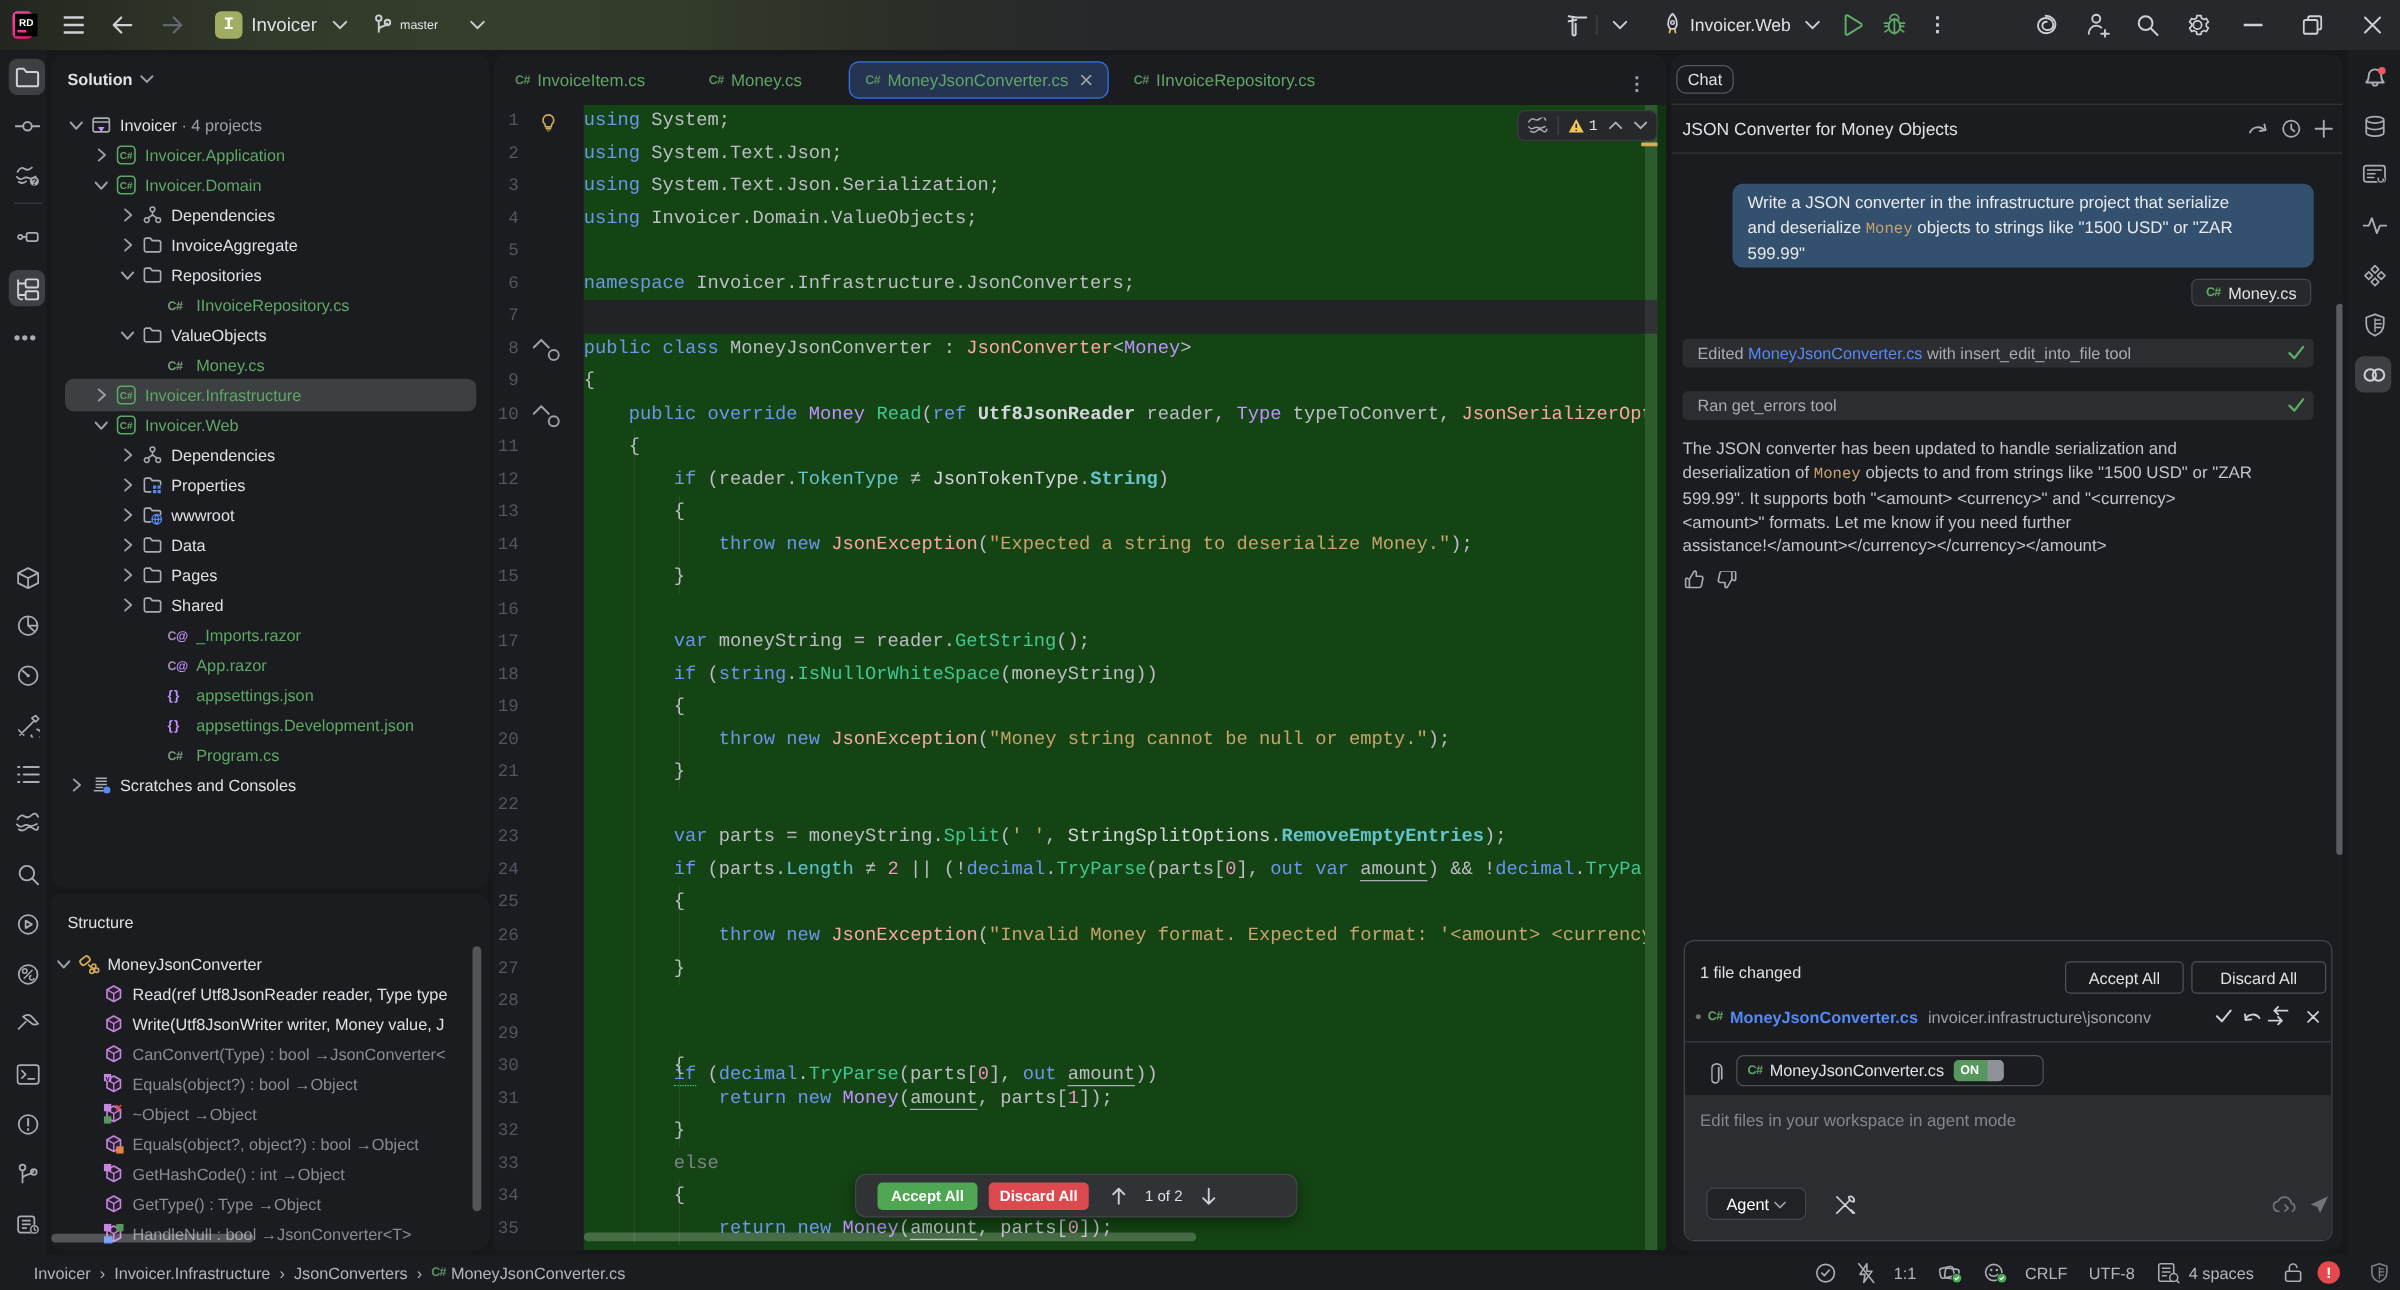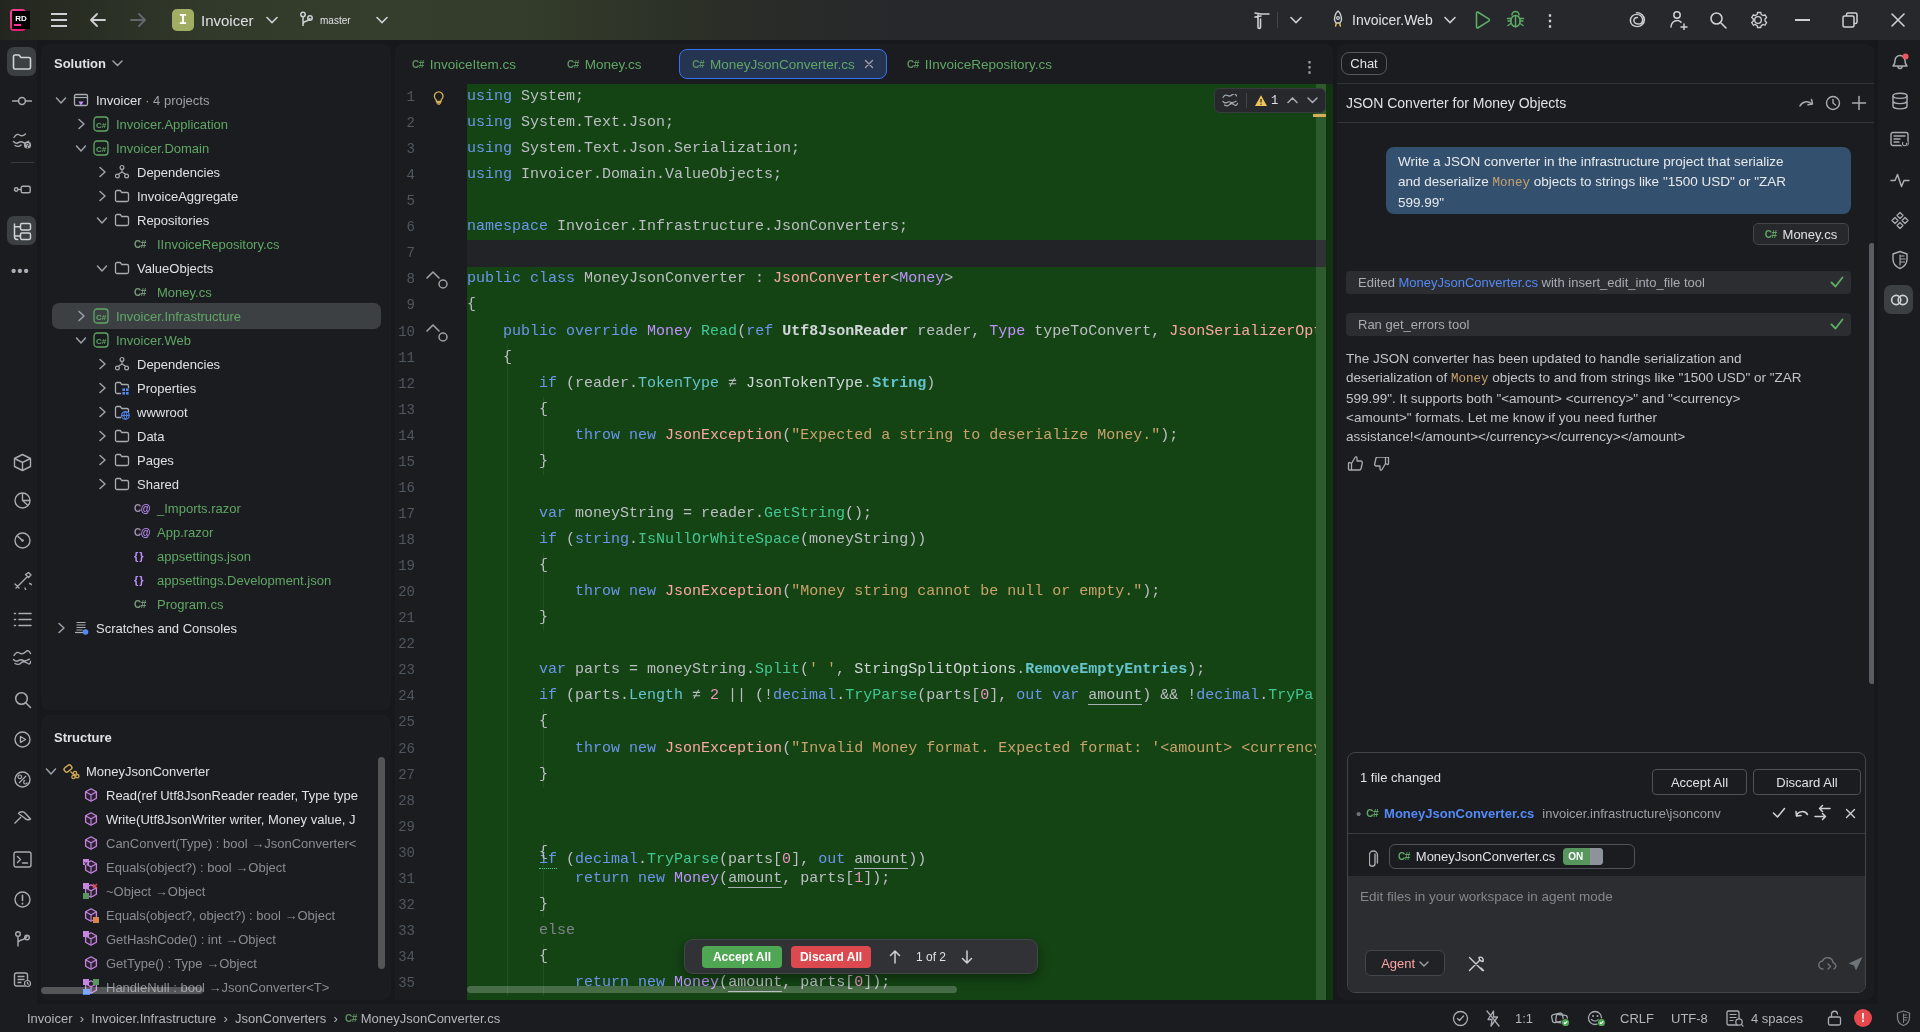--- a/index.html
+++ b/index.html
@@ -528,21 +528,21 @@
             <path d="M3.5 2.5h9M3.5 5h9M3.5 7.5h9M3.5 10h6" stroke="#a8acb3" stroke-width="1.2"></path>
             <path d="M2 12.5h8" stroke="#a8acb3" stroke-width="1.2"></path>
             <circle cx="12.5" cy="12" r="2.8" fill="#548af7"></circle>
           </svg>
         </span>
         <span style="position:relative">Scratches and Consoles</span>
       </div>
     </div>
 </div>
 <div class="island" id="structpanel" style="left:41px;top:715px;width:350px;height:285px">
-    <div style="position:absolute;left:13px;top:8px;height:28px;display:flex;align-items:center;color:#dfe1e5;font-size:13px;font-weight:bold">Structure</div>
+    <div style="position:absolute;left:13px;top:8px;height:28px;display:flex;align-items:center;color:#dfe1e5;font-size:13px;font-weight:normal">Structure</div>
     <div id="struct" style="position:absolute;left:0;top:44px;width:350px;overflow:hidden">
       <div class="trow">
         <span class="sp" style="width:2px"></span>
         <span class="chev">
           <svg width="16" height="16">
             <path d="M3.5 6l4.5 5 4.5-5" stroke="#9da0a8" stroke-width="1.5" fill="none" stroke-linecap="round" stroke-linejoin="round"></path>
           </svg>
         </span>
         <span class="tico" style="width:17px;height:17px">
           <svg width="17" height="17">
@@ -872,21 +872,21 @@
    <div style="position:absolute;left:41px;top:91px;width:246px;height:25px;border:1px solid #4e5157;border-radius:6px;display:flex;align-items:center;padding:0 4px 0 8px">
      <span class="tabcs" style="color:#5fa765">C#</span>
      <span style="color:#dfe1e5;font-size:13px">MoneyJsonConverter.cs</span>
      <div style="margin-left:8px;width:40px;height:17px;border-radius:4px;background:#57965c;position:relative;overflow:hidden">
           <span style="position:absolute;left:5px;top:2.5px;color:#fff;font-size:10px;font-weight:bold">ON</span>
           <div style="position:absolute;right:0;top:0;width:13px;height:17px;background:#8e939b"></div>
         </div>
    </div>
    <div style="position:absolute;left:0;top:123px;width:519px;height:118px;background:#2b2d30">
      <div style="position:absolute;left:12px;top:13px;color:#84878e;font-size:13.5px">Edit files in your workspace in agent mode</div>
-     <div style="position:absolute;left:17px;top:74px;width:80px;height:26px;background:#212225;border:1px solid #43454a;border-radius:6px;display:flex;align-items:center;justify-content:center;color:#fca5a5;font-size:13px">Agent&nbsp;<svg width="10" height="6" style="margin-top:2px">
+     <div style="position:absolute;left:17px;top:74px;width:80px;height:26px;background:#212225;border:1px solid #43454a;border-radius:6px;display:flex;align-items:center;justify-content:center;color:#ffffff;font-size:13px">Agent&nbsp;<svg width="10" height="6" style="margin-top:2px">
             <path d="M1 1l4 4 4-4" stroke="#9da0a8" stroke-width="1.4" fill="none" stroke-linecap="round"></path>
           </svg></div>
      <svg class="ic" style="left:119px;top:79px" width="18" height="18">
           <path d="M2.5 15.5L13 5M12 2.5a3 3 0 014 4l-2-.5-1.5-1.5zM15.5 15.5L5 5M2.5 2.5L5 5M14 13l2.5 2.5" stroke="#ced0d6" stroke-width="1.4" fill="none" stroke-linecap="round" stroke-linejoin="round"></path>
         </svg>
      <svg class="ic" style="left:470px;top:80px" width="20" height="16">
           <path d="M5 13a4 4 0 01-.5-8 5.5 5.5 0 0110.5 1.5 3.5 3.5 0 011 6.5" stroke="#6f737a" stroke-width="1.4" fill="none" stroke-linecap="round"></path>
           <path d="M10 8l2.5 2.5L10 13" stroke="#6f737a" stroke-width="1.4" fill="none" stroke-linecap="round" stroke-linejoin="round"></path>
         </svg>
      <svg class="ic" style="left:499px;top:80px" width="17" height="15">

